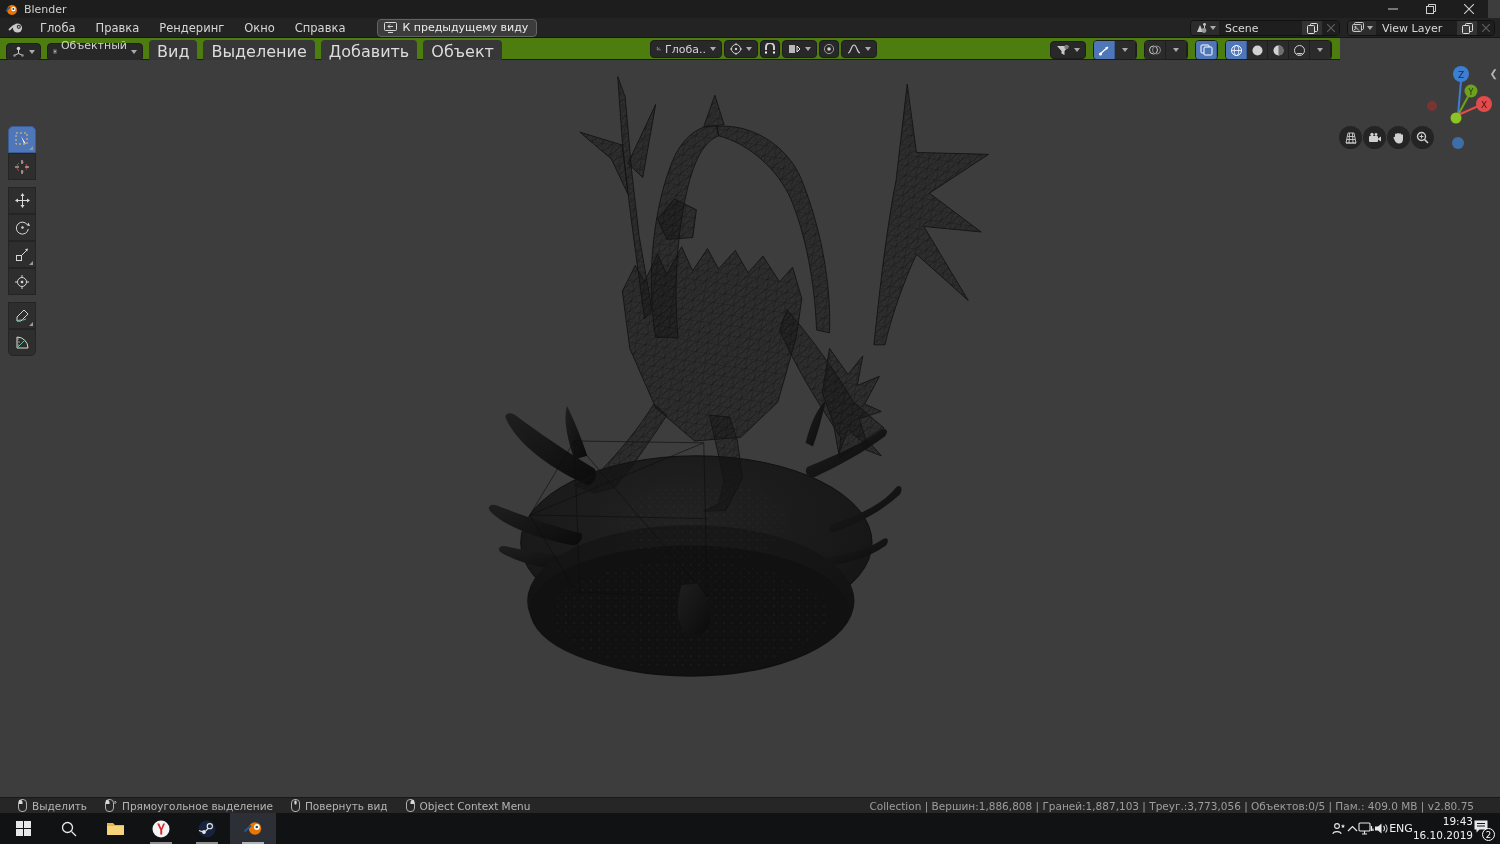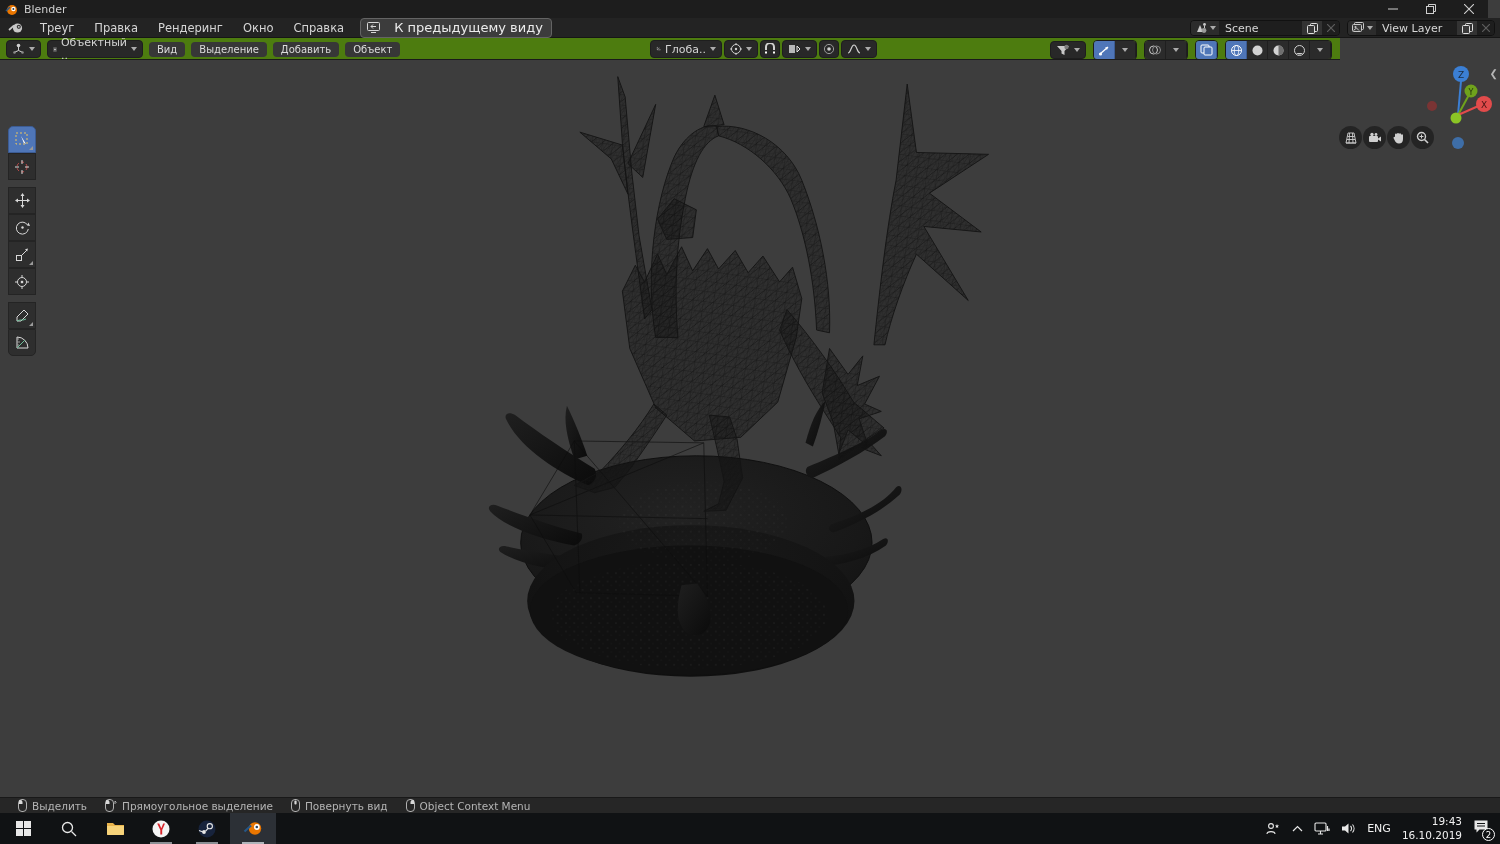--- a/index.html
+++ b/index.html
@@ -11,30 +11,30 @@
   
   .titlebar{left:0;top:0;width:1488px;height:18px;background:#1d1d1d;display:flex;align-items:center}
   .titlebar .title{font-size:11px;color:#cfcfcf;margin-left:6px}
   .winbtns{position:absolute;right:0;top:0;height:18px;display:flex}
   .winbtn{width:38px;height:18px;display:flex;align-items:center;justify-content:center;cursor:default}
 
   
   .menubar{left:0;top:18px;width:1500px;height:20px;background:#232323;display:flex;align-items:center;border-bottom:1px solid #161616}
   .menubar .blogo{margin:0 6px 0 8px}
   .menuitem{font-size:11.5px;color:#d6d6d6;padding:2px 10px;border-radius:3px}
-  .histbtn{margin-left:6px;display:flex;align-items:center;gap:14px;background:#3c3c3c;border:1px solid #646464;border-radius:4px;padding:1px 8px 2px 6px;font-size:13px;color:#ececec}
+  .histbtn{margin-left:22px;display:flex;align-items:center;gap:5px;background:#3c3c3c;border:1px solid #646464;border-radius:4px;padding:1px 8px 2px 6px;font-size:11px;color:#ececec}
   .sel{position:absolute;top:2px;height:16px;display:flex;border-radius:4px;overflow:hidden;border:1px solid #111;font-size:11px}
   .sel .iconseg{background:#2c2c2c;display:flex;align-items:center;padding:0 3px;gap:2px}
   .sel .valseg{background:#1e1e1e;color:#d8d8d8;display:flex;align-items:center;padding:0 6px}
   .sel .btnseg{background:#333;display:flex;align-items:center;justify-content:center;width:20px}
   .sel .xseg{background:#1e1e1e;display:flex;align-items:center;justify-content:center;width:17px}
 
   
   .vheader{left:0;top:38px;width:1340px;height:22px;background:#4d7c0f;border-bottom:1px solid #1a1a1a}
-  .hbtn{display:inline-flex;align-items:center;gap:4px;background:#373737;border-radius:4px;padding:2px 8px;font-size:10px;color:#dcdcdc}
+  .hbtn{display:inline-flex;align-items:center;gap:4px;background:#373737;border-radius:4px;padding:2px 8px;font-size:16px;color:#dcdcdc}
   .fieldbtn{display:inline-flex;align-items:center;gap:4px;background:#282828;border:1px solid #1e1e1e;border-radius:4px;padding:1px 5px;font-size:11px;color:#d4d4d4;height:18px}
   .togglebtn{display:inline-flex;align-items:center;justify-content:center;background:#282828;border:1px solid #1e1e1e;border-radius:4px;height:18px;min-width:20px}
   .bluebtn{background:#4f76b8 !important;border-color:#3c5c94 !important}
   .seg{display:inline-flex;align-items:center;justify-content:center;height:18px;min-width:21px;background:#2b2b2b;border-right:1px solid #1f1f1f}
   .seggroup{display:inline-flex;border:1px solid #1c1c1c;border-radius:4px;overflow:hidden}
   .chev{width:0;height:0;border-left:3px solid transparent;border-right:3px solid transparent;border-top:4px solid #ababab}
 
   
   .viewport{left:0;top:60px;width:1500px;height:737px;background:#3d3d3d}
   .toolcol{left:8px;top:66px;width:28px;display:flex;flex-direction:column}
@@ -49,21 +49,21 @@
   
   .statusbar{left:0;top:797px;width:1500px;height:16px;background:#262626;border-top:1px solid #191919;display:flex;align-items:center;font-size:10.5px;color:#b4b4b4}
   .hint{display:flex;align-items:center;gap:5px;margin-left:18px}
   .stats{position:absolute;right:26px;top:0;height:16px;display:flex;align-items:center;color:#9d9d9d;font-size:10.5px}
 
   
   .taskbar{left:0;top:813px;width:1500px;height:31px;background:#101214;display:flex;align-items:center}
   .tbtn{width:46px;height:31px;display:flex;align-items:center;justify-content:center;position:relative}
   .tbtn .uline{position:absolute;bottom:0;left:12px;right:12px;height:2px;background:#8a8f94}
   .tbtn.activeapp{background:#2c3036}
-  .tray{position:absolute;right:4px;top:0;height:31px;display:flex;align-items:center;gap:11px;color:#eee}
+  .tray{position:absolute;right:4px;top:0;height:31px;display:flex;align-items:center;color:#eee}
   .clock{font-size:10.5px;text-align:right;line-height:1.25;color:#f0f0f0}
   .lang{font-size:11px;color:#f0f0f0}
   .badge{position:absolute;right:-5px;bottom:-3px;width:13px;height:13px;border-radius:50%;background:#101214;border:1px solid #fff;color:#fff;font-size:8.5px;display:flex;align-items:center;justify-content:center}
 </style>
 </head>
 <body>
 
 <div class="abs titlebar">
   <svg width="13" height="13" style="margin-left:5px">
       <circle cx="7" cy="7" r="5" fill="#ea7600"></circle>
@@ -92,21 +92,21 @@
   </div>
 </div>
 
 <div class="abs menubar">
   <svg class="blogo" width="16" height="12" viewBox="0 0 16 12">
       <circle cx="9.5" cy="6" r="4.6" fill="#c8c8c8"></circle>
       <circle cx="10.8" cy="4.8" r="2.1" fill="#3a3a3a"></circle>
       <circle cx="10.8" cy="4.8" r="0.9" fill="#c8c8c8"></circle>
       <path d="M1 8 L6 3.4" stroke="#c8c8c8" stroke-width="1.7" fill="none"></path>
     </svg>
-  <div class="menuitem">Треуг</div>
+  <div class="menuitem">Глоба</div>
   <div class="menuitem">Правка</div>
   <div class="menuitem">Рендеринг</div>
   <div class="menuitem">Окно</div>
   <div class="menuitem">Справка</div>
   <div class="histbtn">
     <svg width="13" height="11" viewBox="0 0 13 11">
         <rect x="0.5" y="0.5" width="12" height="8" rx="1" fill="none" stroke="#d8d8d8"></rect>
         <path d="M4 4.5H9M6 2.5L4 4.5L6 6.5" stroke="#d8d8d8" fill="none"></path>
         <path d="M4 10.5H9" stroke="#d8d8d8"></path>
       </svg>
@@ -513,20 +513,21 @@
       </svg>
     <span>Повернуть вид</span>
   </div>
   <div class="hint" style="">
     <svg width="9" height="13" viewBox="0 0 9 13">
         <rect x="0.5" y="0.5" width="8" height="12" rx="3.5" fill="none" stroke="#b0b0b0"></rect>
         <path d="M8 1.2 Q4.5 0.5 4.5 3 V5 H8Z" fill="#d8d8d8"></path>
       </svg>
     <span>Object Context Menu</span>
   </div>
+  <div class="stats">Collection | Вершин:1,886,808 | Граней:1,887,103 | Треуг.:3,773,056 | Объектов:0/5 | Пам.: 409.0 MB | v2.80.75</div>
 </div>
 
 <div class="abs taskbar">
   <div class="tbtn">
     <svg width="15" height="15" viewBox="0 0 15 15">
         <rect x="0" y="0" width="7" height="7" fill="#e8e8e8"></rect>
         <rect x="8" y="0" width="7" height="7" fill="#e8e8e8"></rect>
         <rect x="0" y="8" width="7" height="7" fill="#e8e8e8"></rect>
         <rect x="8" y="8" width="7" height="7" fill="#e8e8e8"></rect>
       </svg>

